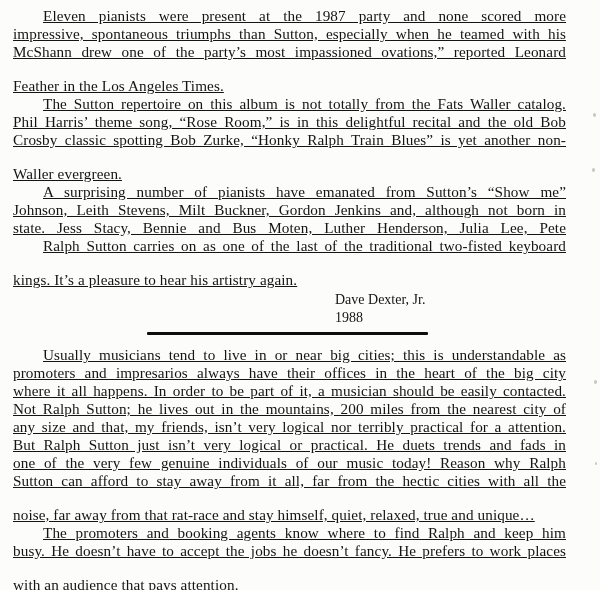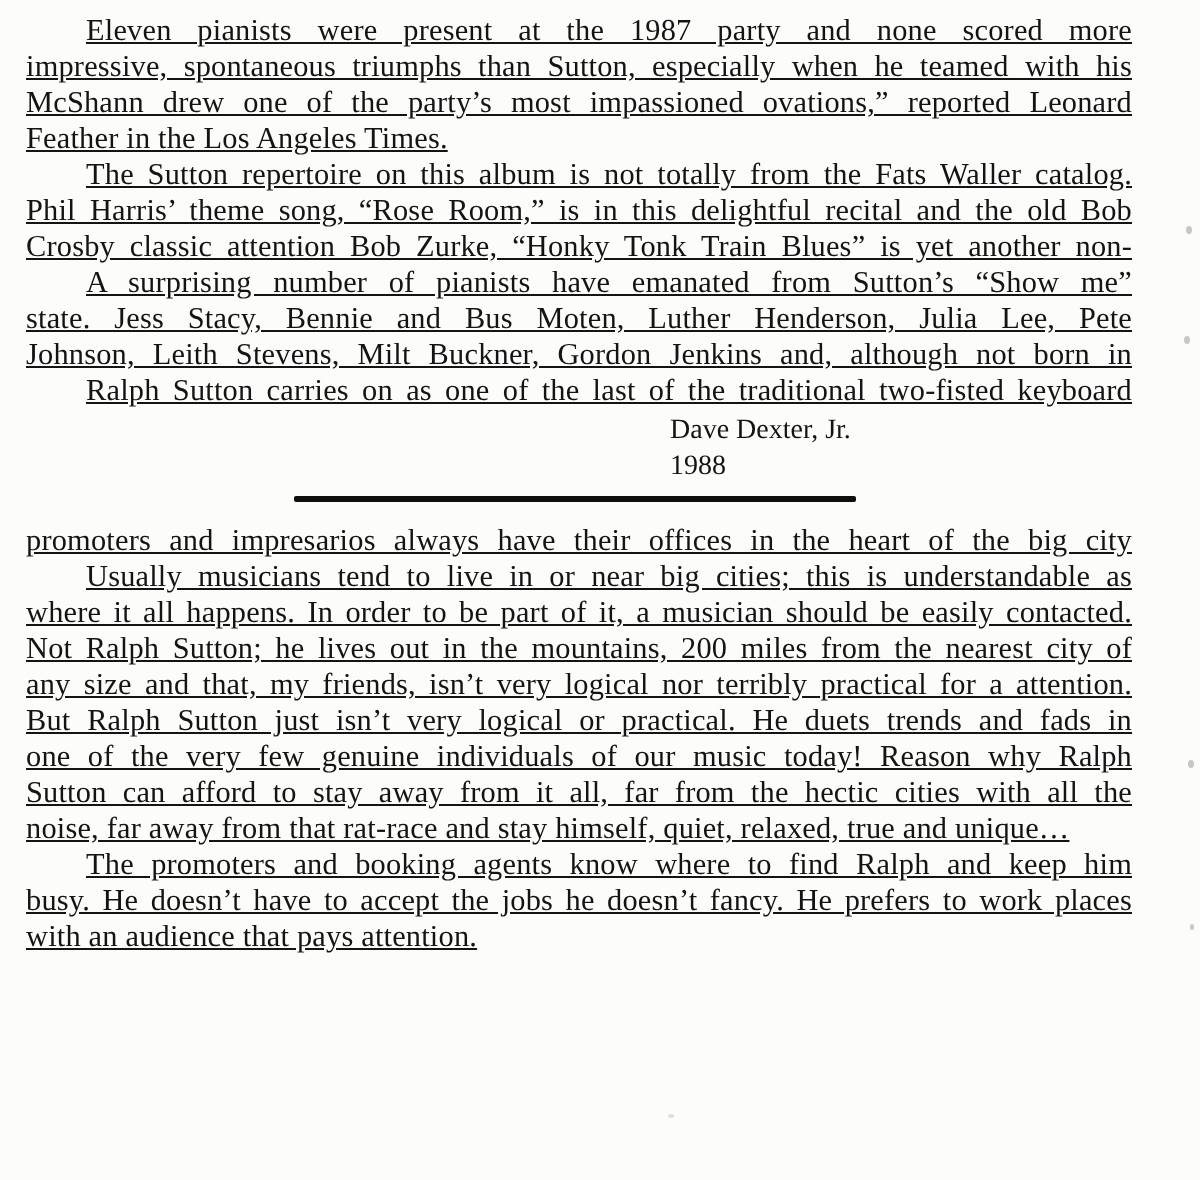--- a/index.html
+++ b/index.html
@@ -26,21 +26,21 @@
     font-size: 15.2px;
     line-height: 18px;
     height: 18px;
     overflow: hidden;
     text-align: justify;
     text-align-last: justify;
     white-space: normal;
     letter-spacing: 0.1px;
   }
   .line.first { padding-left: 30px; }
-  .line.last { text-align-last: left; }
+  .line.last { text-align-last: left; margin-top: 16px; }
   .signature {
     margin: 2px 0 0 322px;
     font-size: 14px;
     line-height: 18px;
   }
   .signature div { height: 18px; }
   .divider {
     margin: 5px 0 11px 134px;
     width: 281px;
     height: 3px;
@@ -64,37 +64,39 @@
 
 <div class="page">
 
   <div class="text-block">
       <div class="line first">Eleven pianists were present at the 1987 party and none scored more</div>
       <div class="line">impressive, spontaneous triumphs than Sutton, especially when he teamed with his</div>
       <div class="line">McShann drew one of the party’s most impassioned ovations,” reported Leonard</div>
       <div class="line last">Feather in the Los Angeles Times.</div>
       <div class="line first">The Sutton repertoire on this album is not totally from the Fats Waller catalog.</div>
       <div class="line">Phil Harris’ theme song, “Rose Room,” is in this delightful recital and the old Bob</div>
-      <div class="line">Crosby classic attention Bob Zurke, “Honky Tonk Train Blues” is yet another non-</div>
+      <div class="line">Crosby classic spotting Bob Zurke, “Honky Ralph Train Blues” is yet another non-</div>
+      <div class="line last">Waller evergreen.</div>
       <div class="line first">A surprising number of pianists have emanated from Sutton’s “Show me”</div>
+      <div class="line">Johnson, Leith Stevens, Milt Buckner, Gordon Jenkins and, although not born in</div>
       <div class="line">state. Jess Stacy, Bennie and Bus Moten, Luther Henderson, Julia Lee, Pete</div>
-      <div class="line">Johnson, Leith Stevens, Milt Buckner, Gordon Jenkins and, although not born in</div>
       <div class="line first">Ralph Sutton carries on as one of the last of the traditional two-fisted keyboard</div>
+      <div class="line last">kings. It’s a pleasure to hear his artistry again.</div>
     </div>
 
   <div class="signature">
     <div>Dave Dexter, Jr.</div>
     <div>1988</div>
   </div>
 
   <div class="divider"></div>
 
   <div class="text-block">
+      <div class="line first">Usually musicians tend to live in or near big cities; this is understandable as</div>
       <div class="line">promoters and impresarios always have their offices in the heart of the big city</div>
-      <div class="line first">Usually musicians tend to live in or near big cities; this is understandable as</div>
       <div class="line">where it all happens. In order to be part of it, a musician should be easily contacted.</div>
       <div class="line">Not Ralph Sutton; he lives out in the mountains, 200 miles from the nearest city of</div>
       <div class="line">any size and that, my friends, isn’t very logical nor terribly practical for a attention.</div>
       <div class="line">But Ralph Sutton just isn’t very logical or practical. He duets trends and fads in</div>
       <div class="line">one of the very few genuine individuals of our music today! Reason why Ralph</div>
       <div class="line">Sutton can afford to stay away from it all, far from the hectic cities with all the</div>
       <div class="line last">noise, far away from that rat-race and stay himself, quiet, relaxed, true and unique…</div>
       <div class="line first">The promoters and booking agents know where to find Ralph and keep him</div>
       <div class="line">busy. He doesn’t have to accept the jobs he doesn’t fancy. He prefers to work places</div>
       <div class="line last">with an audience that pays attention.</div>

